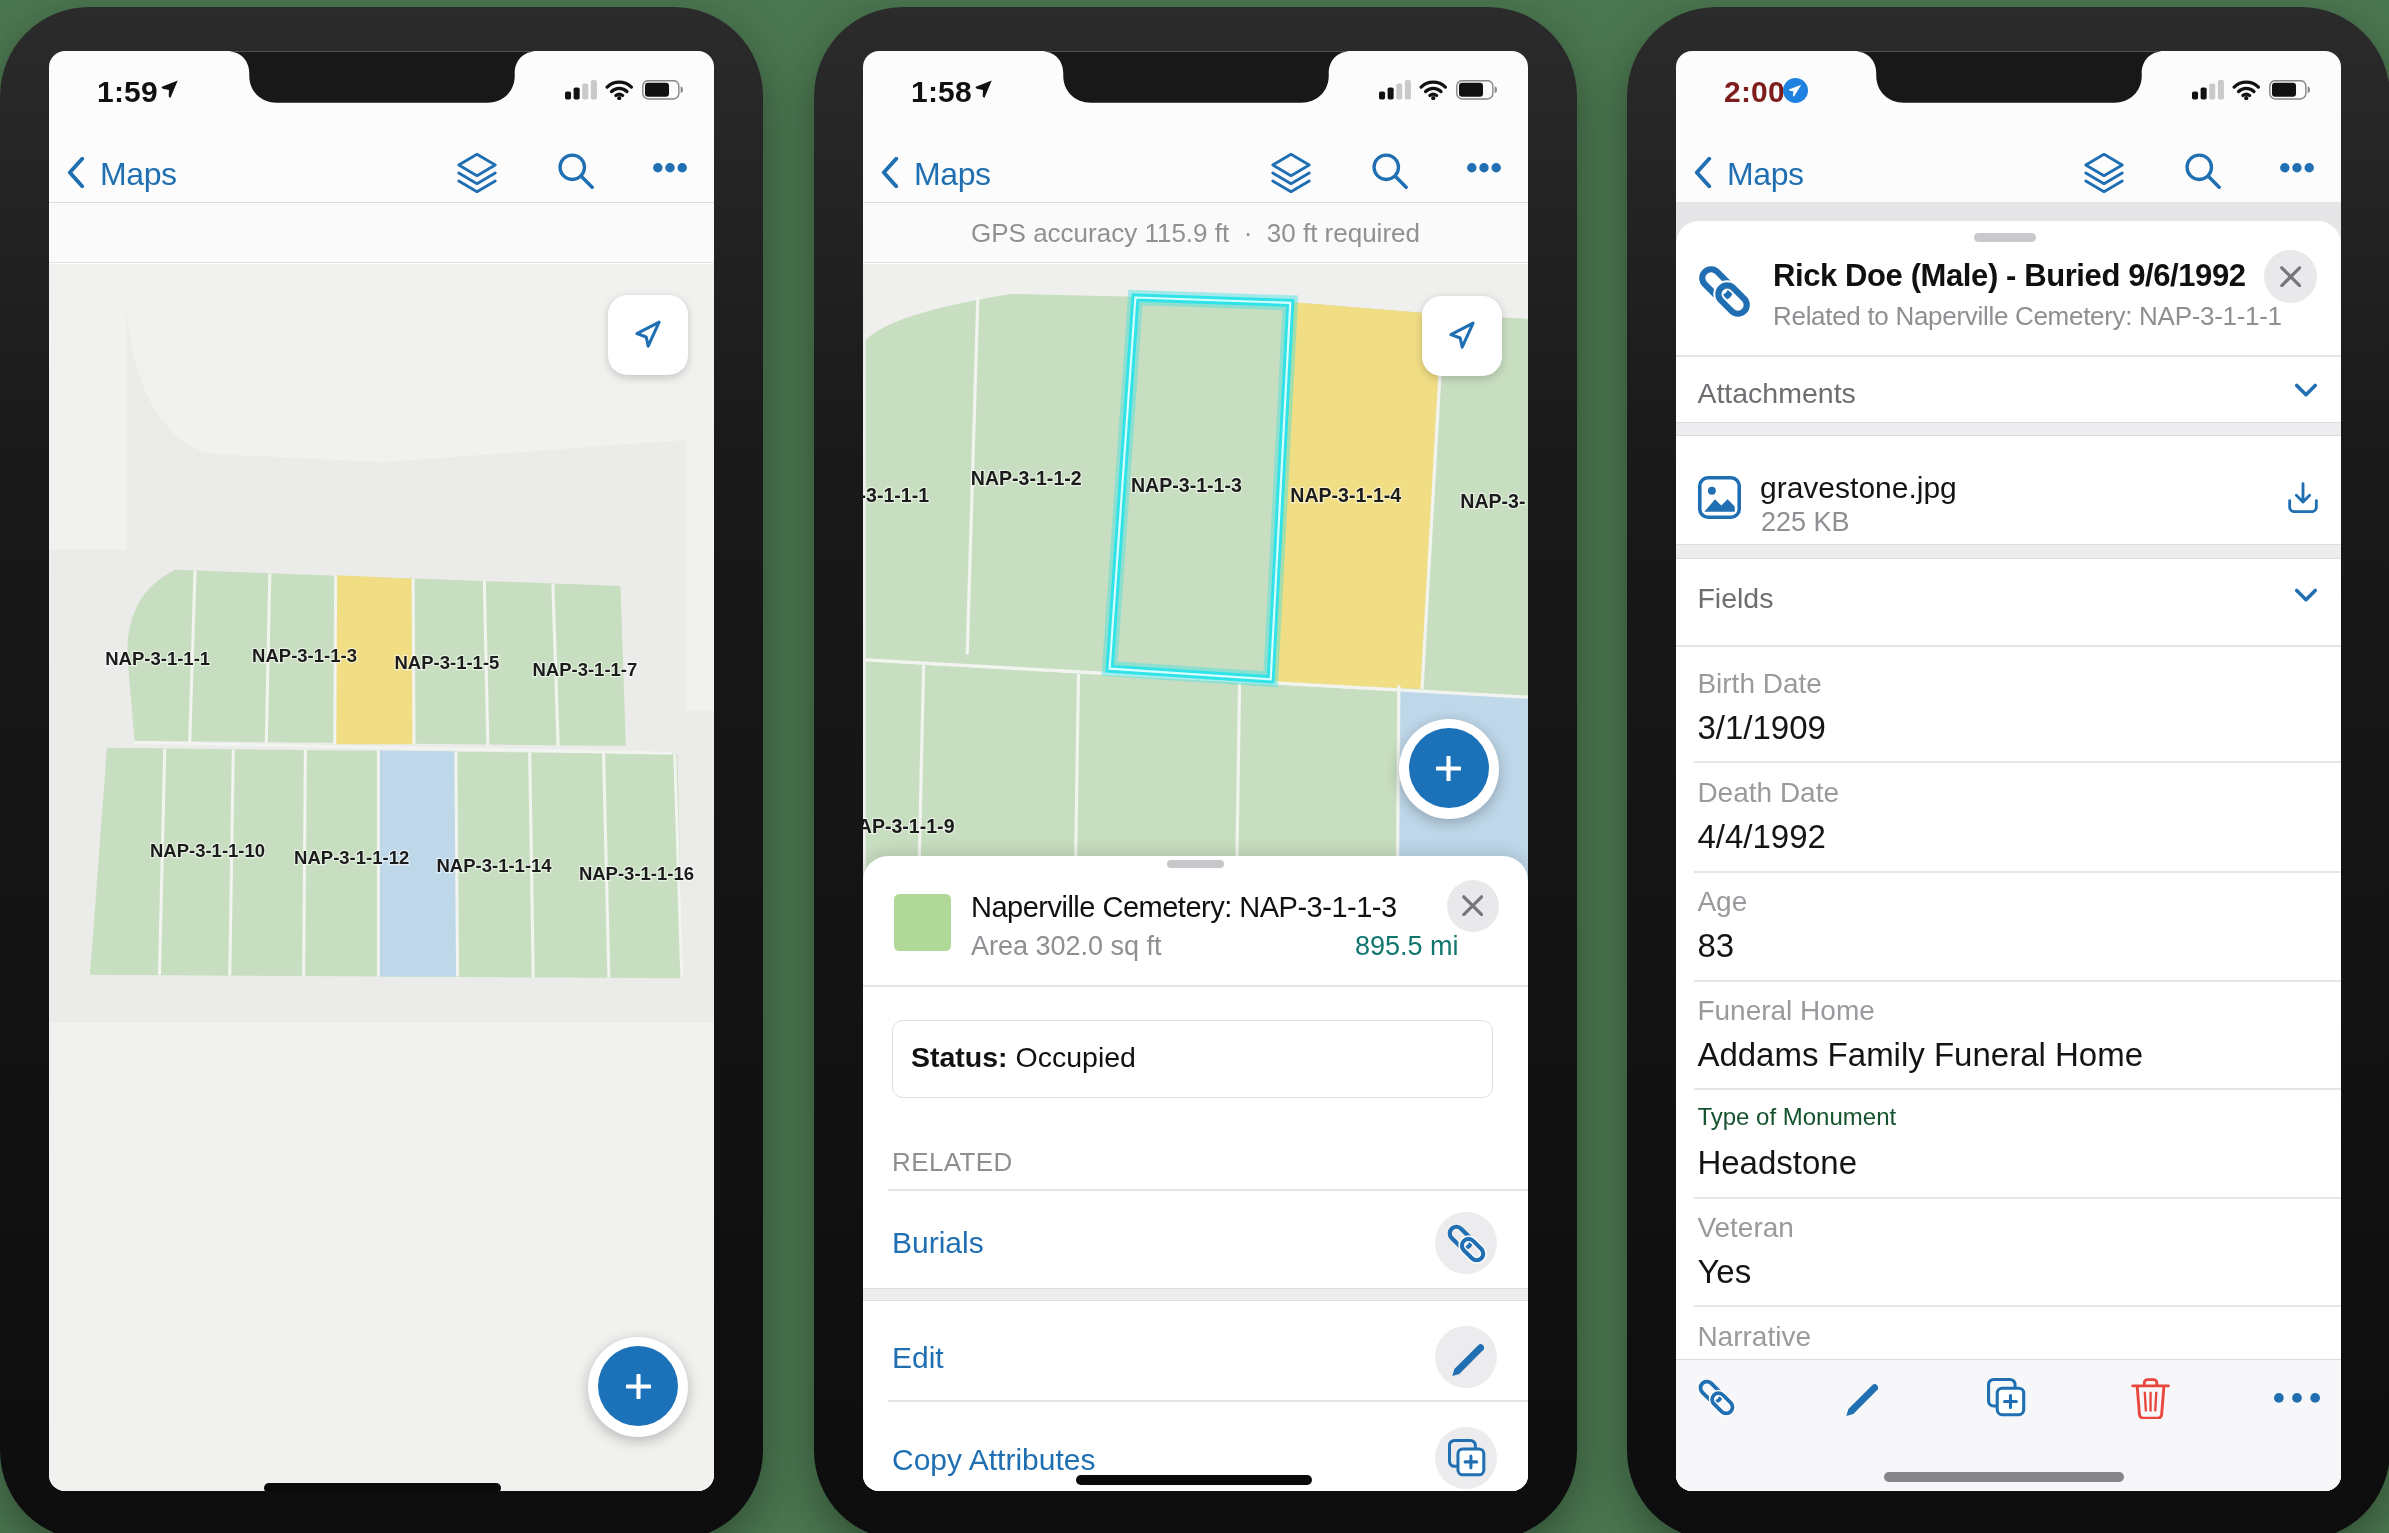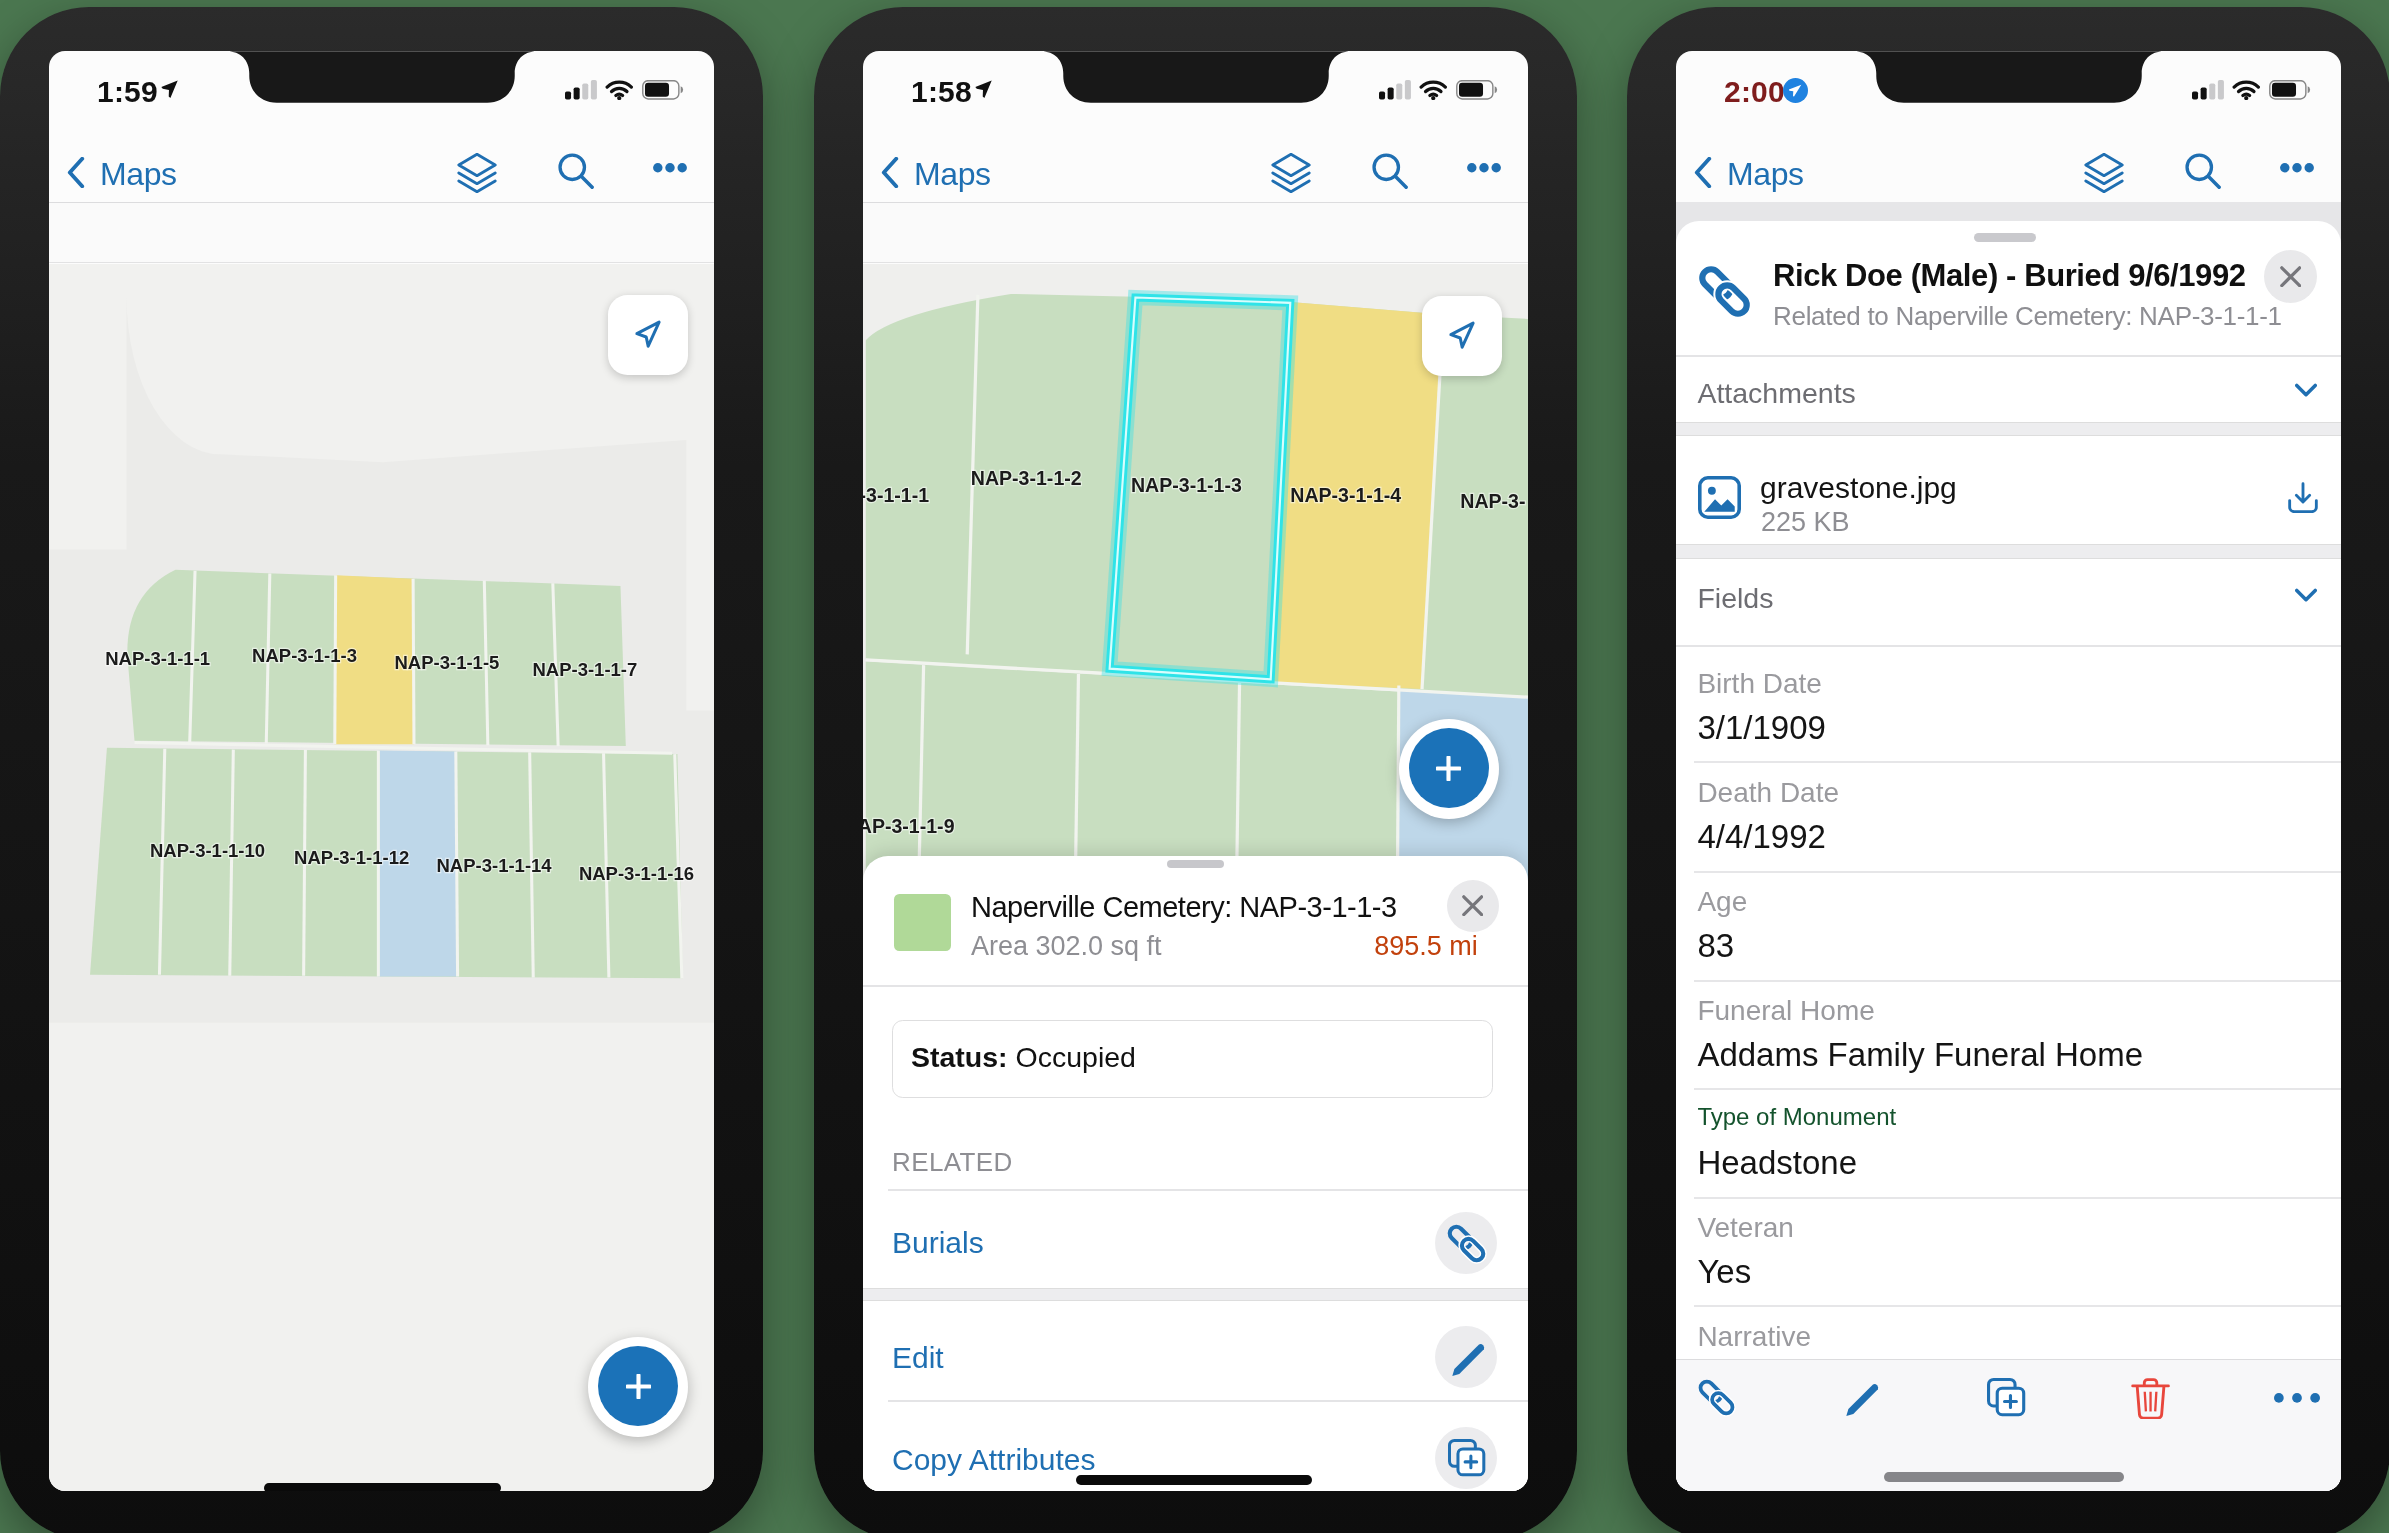--- a/index.html
+++ b/index.html
@@ -161,20 +161,21 @@
         <circle cx="16.5" cy="16.5" r="13.2" fill="none" stroke="#1f6fb2" stroke-width="3.6"></circle>
         <path d="M26.5 26.5 L38 38" stroke="#1f6fb2" stroke-width="3.8" stroke-linecap="round"></path>
       </svg>
 <svg style="position:absolute;left:604px;top:112px;" width="34" height="9.8" viewBox="0 0 38 11">
         <circle cx="5.3" cy="5.3" r="5.3" fill="#1f6fb2"></circle>
         <circle cx="19.0" cy="5.3" r="5.3" fill="#1f6fb2"></circle>
         <circle cx="32.699999999999996" cy="5.3" r="5.3" fill="#1f6fb2"></circle>
       </svg>
 
 <div style="position:absolute;left:0;top:151px;width:665px;height:61px;background:#fafafa;border-top:1.8px solid #dcdcde;border-bottom:1.8px solid #e2e2e3;box-sizing:border-box"></div>
+<div style="position:absolute;left:0;top:167px;width:665px;text-align:center;font-size:26px;color:#909095">GPS accuracy 115.9 ft&nbsp;&nbsp;·&nbsp;&nbsp;30 ft required</div>
 
 <div style="position:absolute;left:0;top:213px;width:665px;height:1228px;background:#efefed"></div>
 
 <svg style="position:absolute;left:0;top:0" width="665" height="1440" viewBox="0 0 747 1618" font-family="Liberation Sans, sans-serif">
         <path d="M3 325 Q30 295 166 273 L306 276 L480 282 L652 296 L747 301 L747 725 L3 683 Z" fill="#c8dec0"></path>
         <path d="M480 282 L652 296 L628 717 L458 710 Z" fill="#f0dd84"></path>
         <path d="M3 686 L747 728 L747 1000 L3 960 Z" fill="#c8dec0"></path>
         <path d="M602 718 L747 726 L747 1000 L602 988 Z" fill="#bed7e9"></path>
         <g stroke="#f2f4ef" stroke-width="3.6" fill="none">
           <path d="M129 274 L117 678"></path>
@@ -216,21 +217,21 @@
 <div style="position:absolute;left:31px;top:843px;width:57px;height:57px;border-radius:5.3px;background:#b0d998"></div>
 
 <div style="position:absolute;left:108px;top:840px;font-size:29px;font-weight:400;letter-spacing:-0.5px;color:#101010">Naperville Cemetery: NAP-3-1-1-3</div>
 
 <div style="position:absolute;left:584px;top:829px;width:52px;height:52px;border-radius:50%;background:#e9e9eb"></div>
 <svg style="position:absolute;left:599px;top:844px;" width="21.4" height="21.4" viewBox="0 0 24 24">
         <path d="M2 2 L22 22 M22 2 L2 22" stroke="#76767b" stroke-width="3.6" stroke-linecap="round"></path>
       </svg>
 
 <div style="position:absolute;left:108px;top:880px;font-size:27px;color:#8e8e93">Area 302.0 sq ft</div>
-<div style="position:absolute;left:492px;top:880px;width:142px;text-align:center;font-size:27px;color:#c2410c">895.5 mi</div>
+<div style="position:absolute;left:492px;top:880px;width:142px;text-align:left;font-size:27px;color:#0f766e">895.5 mi</div>
 <div style="position:absolute;left:0;top:934px;width:665px;height:1.8px;background:#e4e4e6"></div>
 
 <div style="position:absolute;left:29px;top:969px;width:601px;height:78px;border:1.8px solid #dededf;border-radius:10.7px;box-sizing:border-box"></div>
 <div style="position:absolute;left:48px;top:990px;font-size:28.5px;color:#111"><b>Status:</b> Occupied</div>
 
 <div style="position:absolute;left:29px;top:1096px;font-size:26px;color:#8e8e93;letter-spacing:0.4px">RELATED</div>
 <div style="position:absolute;left:25px;top:1138px;width:640px;height:1.8px;background:#e4e4e6"></div>
 
 <div style="position:absolute;left:29px;top:1175px;font-size:30px;color:#1f6fb2">Burials</div>
 <div style="position:absolute;left:572px;top:1161px;width:62px;height:62px;border-radius:50%;background:#ececee"></div>

